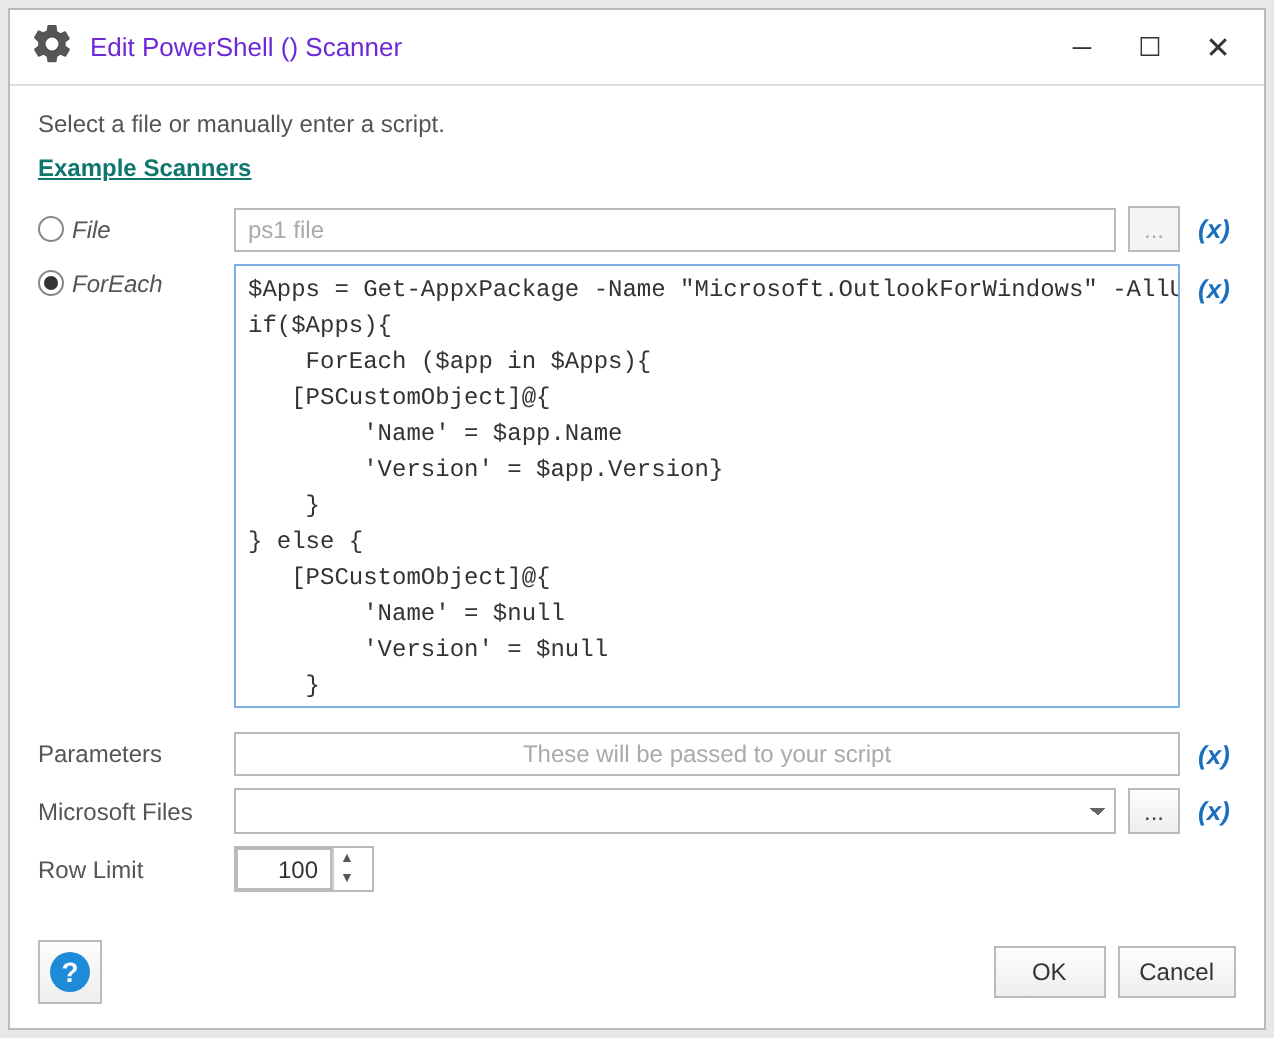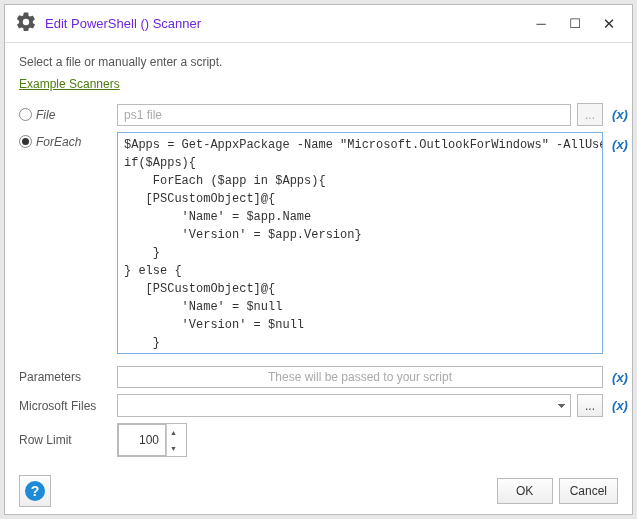--- a/index.html
+++ b/index.html
@@ -39,28 +39,28 @@
     align-items: center;
     justify-content: center;
     font-family: "Segoe UI Symbol", sans-serif;
     font-size: 13px;
     color: #333;
     cursor: default;
   }
   .win-btn.close { font-size: 15px; }
   .content {
     flex: 1;
-    padding: 12px 1px 10px 14px;
+    padding: 12px 14px 10px 14px;
     display: flex;
     flex-direction: column;
     gap: 6px;
     color: #555;
   }
   .instr { margin: 0 0 2px 0; }
-  .link { color: #4d7c0f; text-decoration: underline; cursor: pointer; margin-bottom: 6px; }
+  .link { color: #0f766e; text-decoration: underline; cursor: pointer; margin-bottom: 6px; font-weight: bold; }
   .row {
     display: flex;
     align-items: center;
     gap: 6px;
   }
   .row.top { align-items: flex-start; }
   .label {
     width: 92px;
     flex-shrink: 0;
   }
@@ -134,21 +134,21 @@
     padding: 2px 4px;
     appearance: none;
     background-image: linear-gradient(45deg, transparent 50%, #666 50%), linear-gradient(135deg, #666 50%, transparent 50%);
     background-position: right 8px top 9px, right 4px top 9px;
     background-size: 4px 4px, 4px 4px;
     background-repeat: no-repeat;
   }
   .num-box {
     display: flex;
     border: 1px solid #bbb;
-    height: 34px;
+    height: 23px;
     width: 70px;
   }
   .num-input-inner {
     border: none;
     width: 48px;
     text-align: right;
     padding-right: 6px;
     outline: none;
   }
   .spin {

